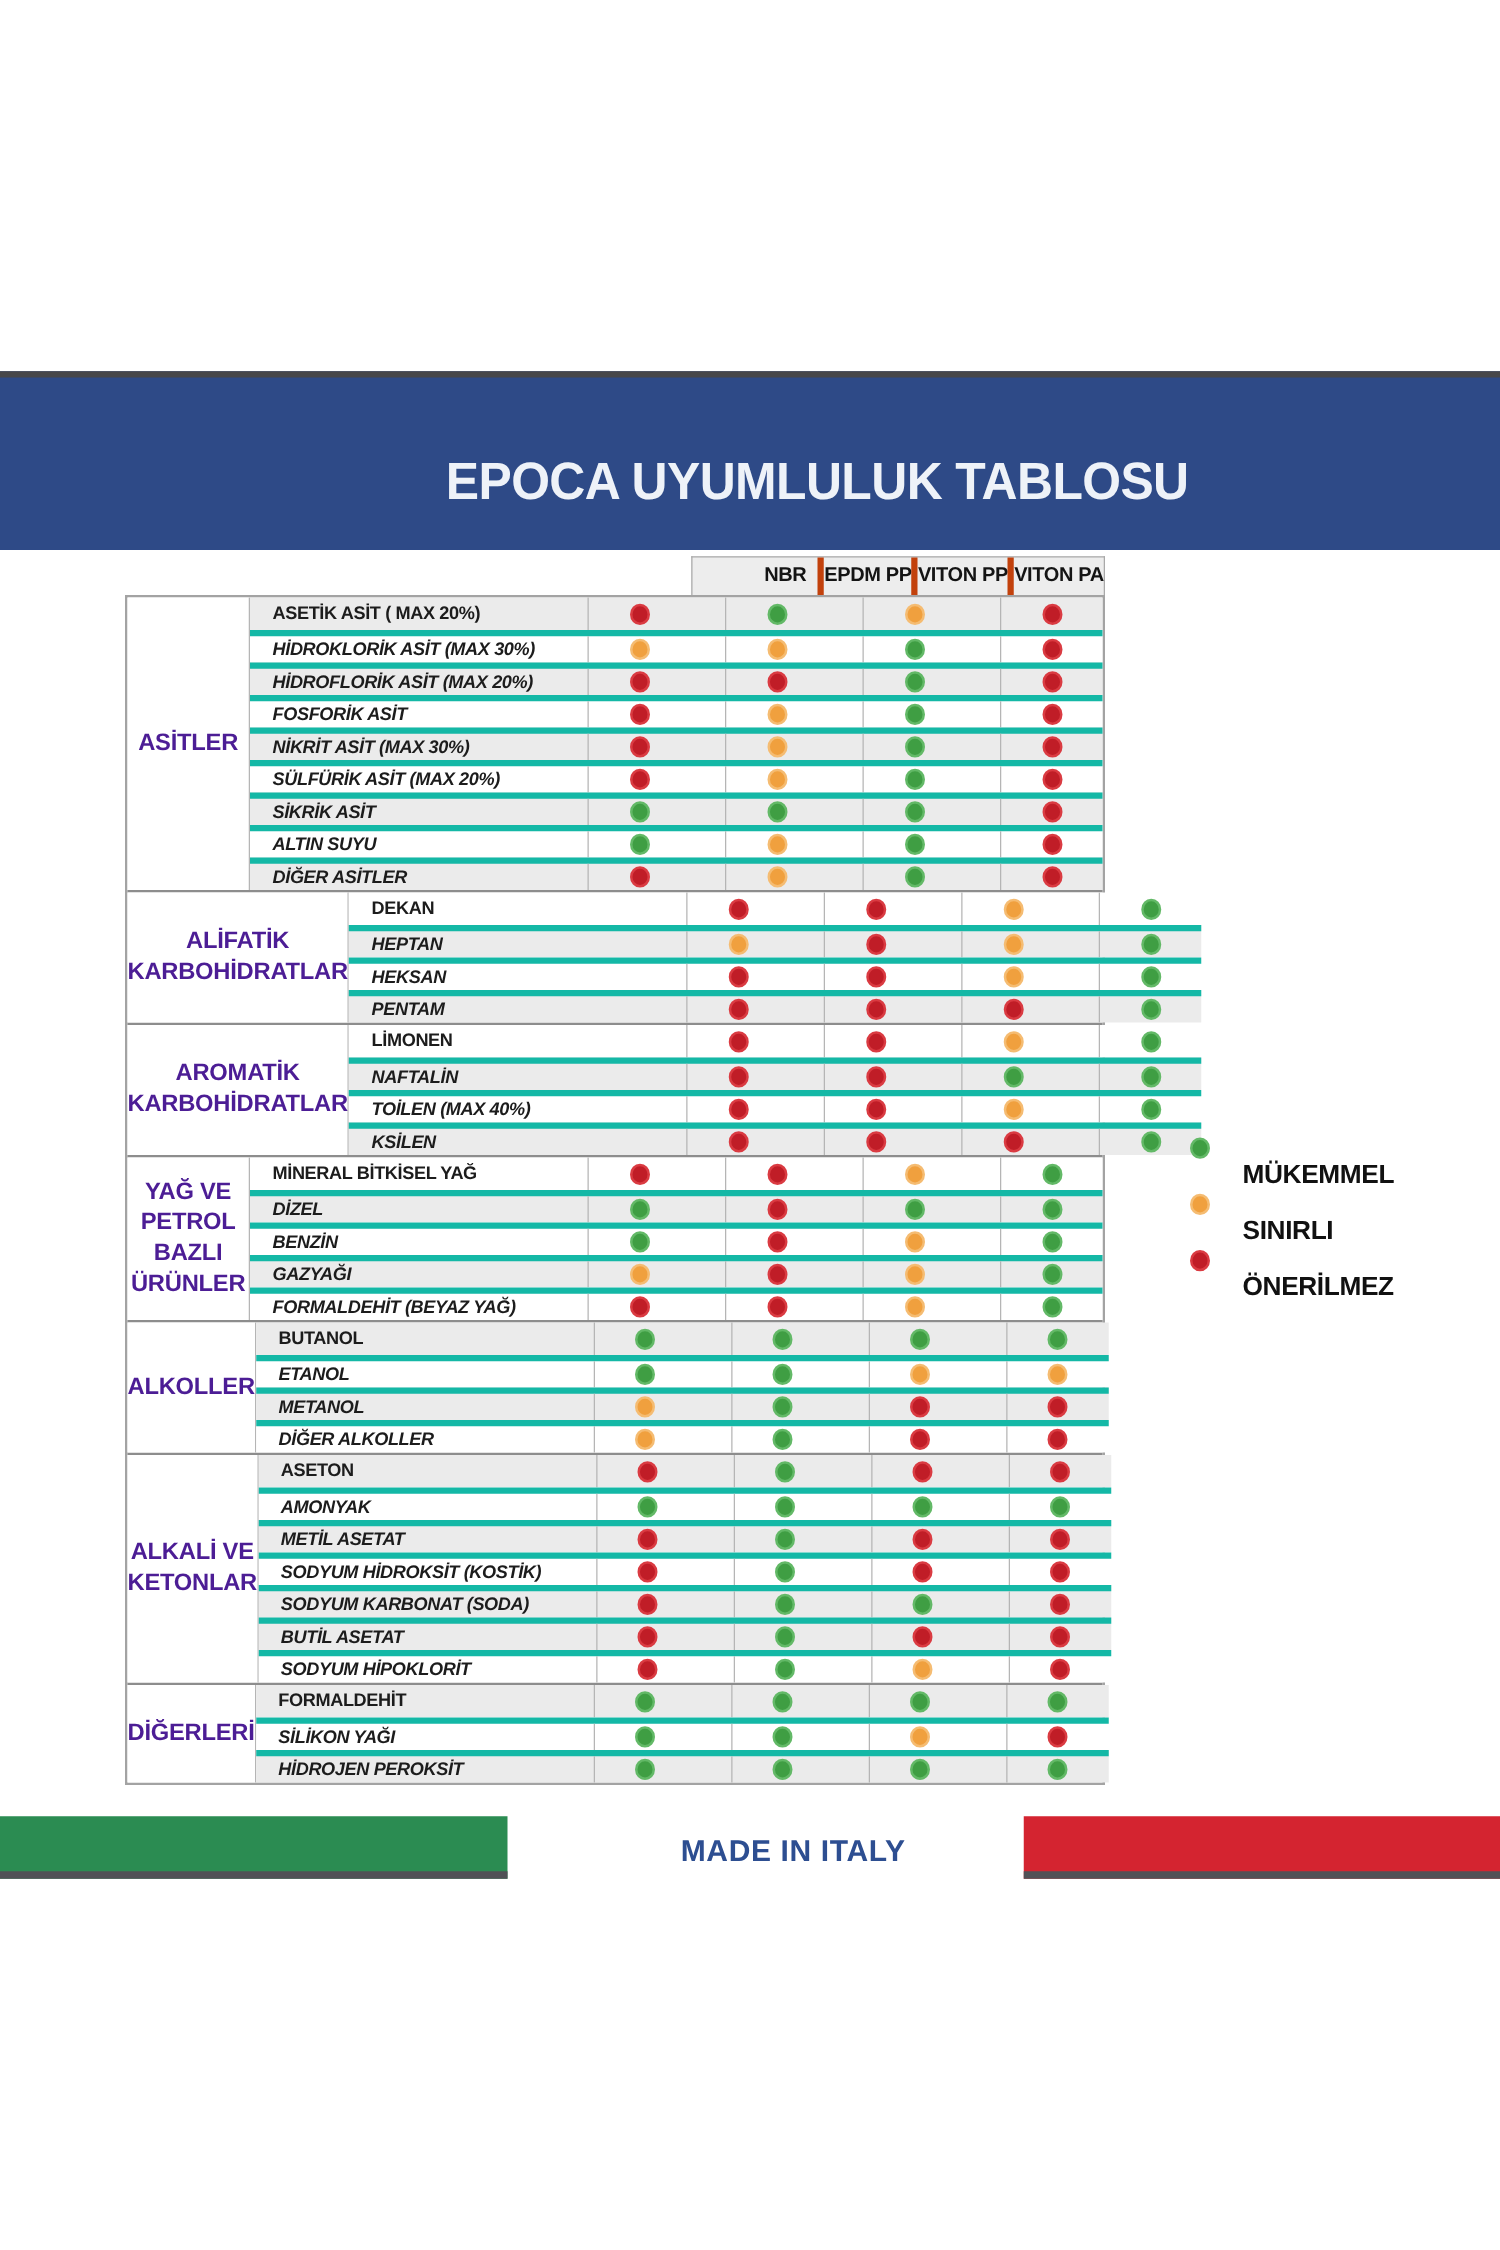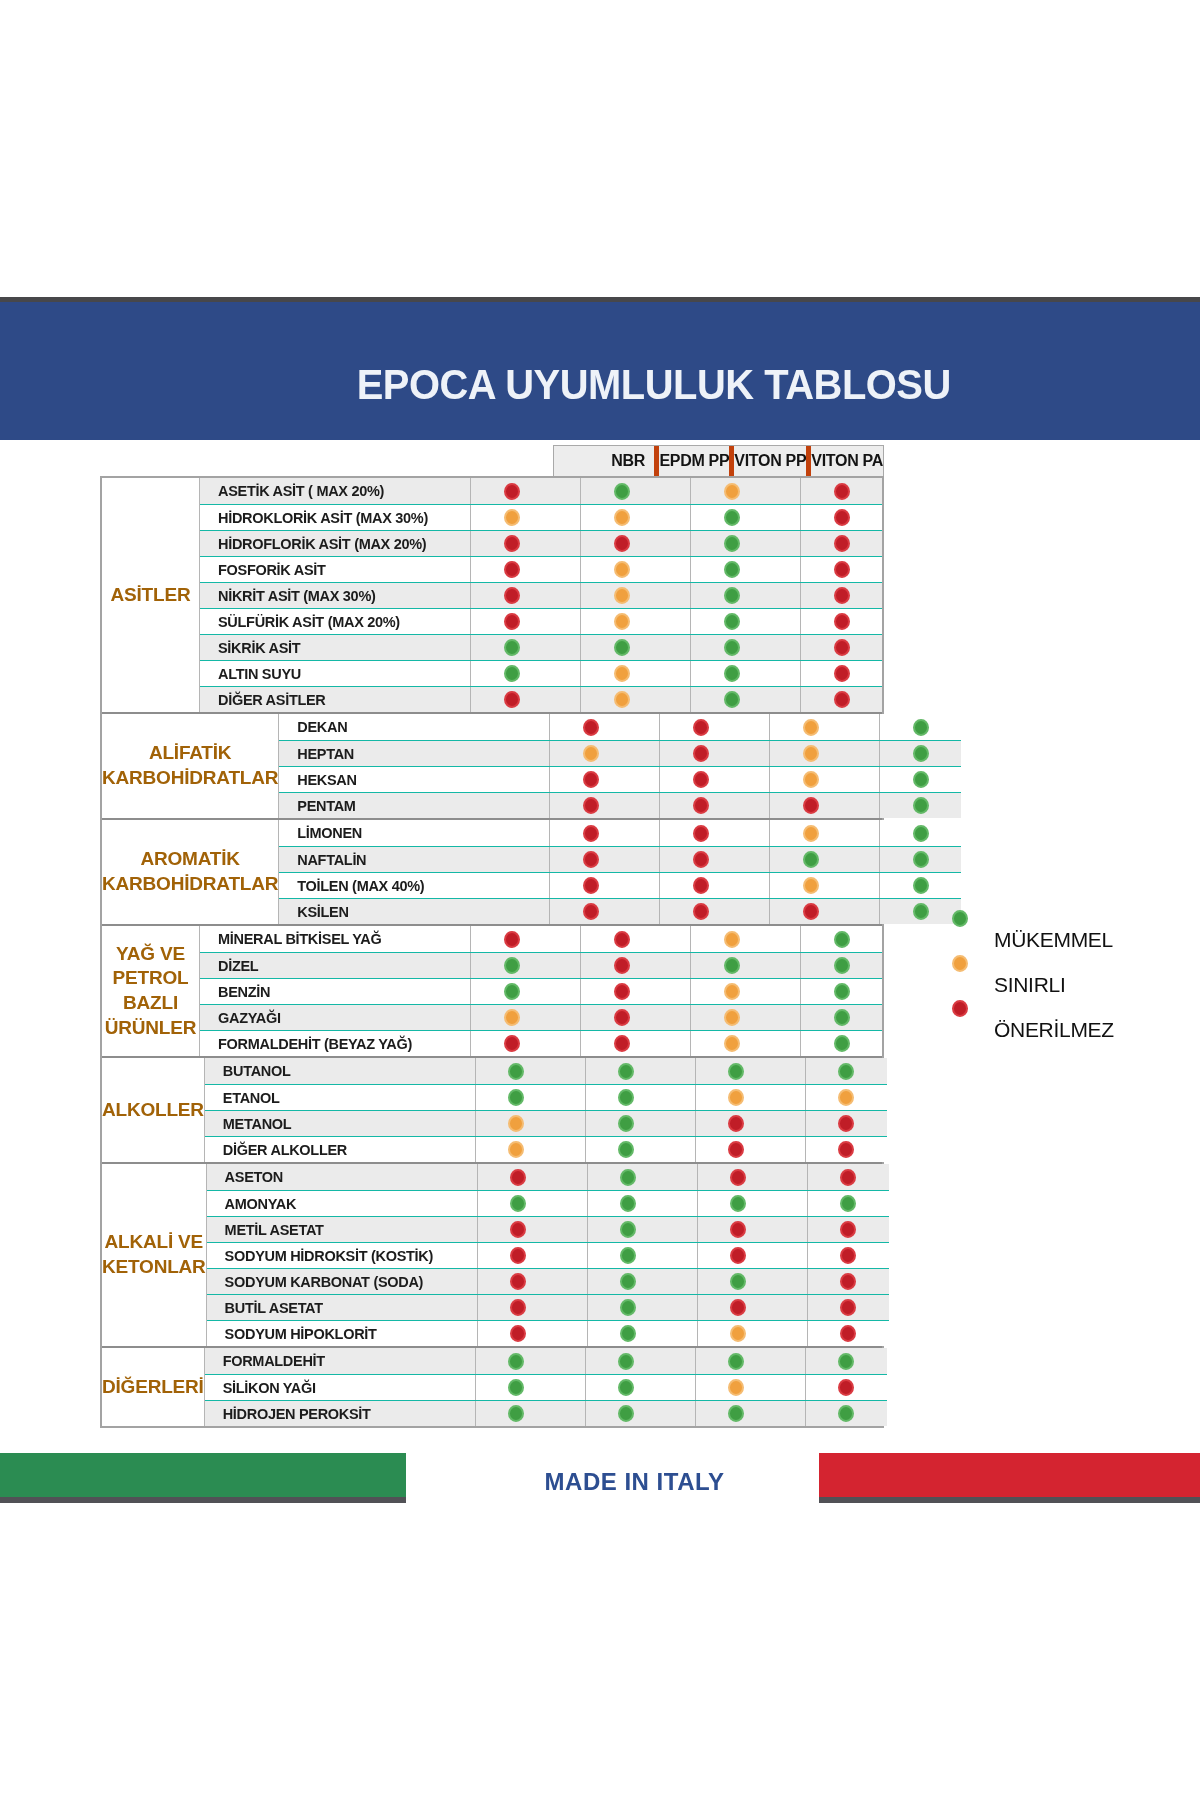--- a/index.html
+++ b/index.html
@@ -32,46 +32,46 @@
     font-size:16px;font-weight:bold;color:#141414;letter-spacing:-0.3px;
     border-left:5px solid #c2410c;white-space:nowrap;
   }
   .hcell:first-child{border-left:none;}
   .tbody{border:2px solid #a3a3a3;background:#ffffff;}
   .section{display:flex;border-top:2px solid #8d8d8d;}
   .section:first-child{border-top:none;}
   .catcell{
     width:210px;background:#ffffff;border-right:1px solid #b5b5b5;
     display:flex;flex-direction:column;align-items:center;justify-content:center;
-    text-align:center;font-size:19px;font-weight:bold;color:#a16207;line-height:1.3;
+    text-align:center;font-size:19px;font-weight:bold;color:#4c1d95;line-height:1.3;
     letter-spacing:-0.2px;
   }
   .rows{flex:1;display:flex;flex-direction:column;}
   .trow{display:flex;height:26px;background:#ffffff;gap:28px;}
   .trow.shade{background:#ebebeb;}
-  .trow + .trow{border-top:1px solid #14b8a6;}
+  .trow + .trow{border-top:5px solid #14b8a6;font-style:italic;}
   .chemcell{
     width:242px;padding-left:18px;display:flex;align-items:center;
     font-size:14.5px;font-weight:bold;color:#1c1c1c;letter-spacing:-0.3px;
     white-space:nowrap;overflow:hidden;
   }
   .dotcell{
     width:82px;border-left:1px solid #b5b5b5;
     display:flex;align-items:center;justify-content:center;
   }
   .dot{width:16px;height:17px;border-radius:50%;border:2px solid;}
   .dot-G{background:#3f9e43;border-color:#63b967;}
   .dot-O{background:#f0a03e;border-color:#f5bc72;}
   .dot-R{background:#c01d27;border-color:#da3b42;}
 
   
   .legend{position:absolute;left:952px;top:908px;}
   .legend-item{display:flex;align-items:center;height:20px;margin-bottom:25px;}
   .legend-item .dot{margin-right:26px;flex:0 0 auto;}
-  .legend-label{font-size:21px;font-weight:normal;color:#111;letter-spacing:-0.3px;white-space:nowrap;margin-top:44px;}
+  .legend-label{font-size:21px;font-weight:bold;color:#111;letter-spacing:-0.3px;white-space:nowrap;margin-top:44px;}
 
   
   .bar{position:absolute;top:1453px;height:50px;border-bottom:6px solid #515156;}
   .bar-green{left:0;width:406px;background:#2b8c52;}
   .bar-red{left:819px;width:381px;background:#d42430;}
   .made-in{
     position:absolute;left:406px;top:1468px;width:413px;text-align:center;
     font-size:24px;font-weight:bold;color:#2d4e91;letter-spacing:0.5px;white-space:nowrap;padding-left:44px;
   }
 </style>

